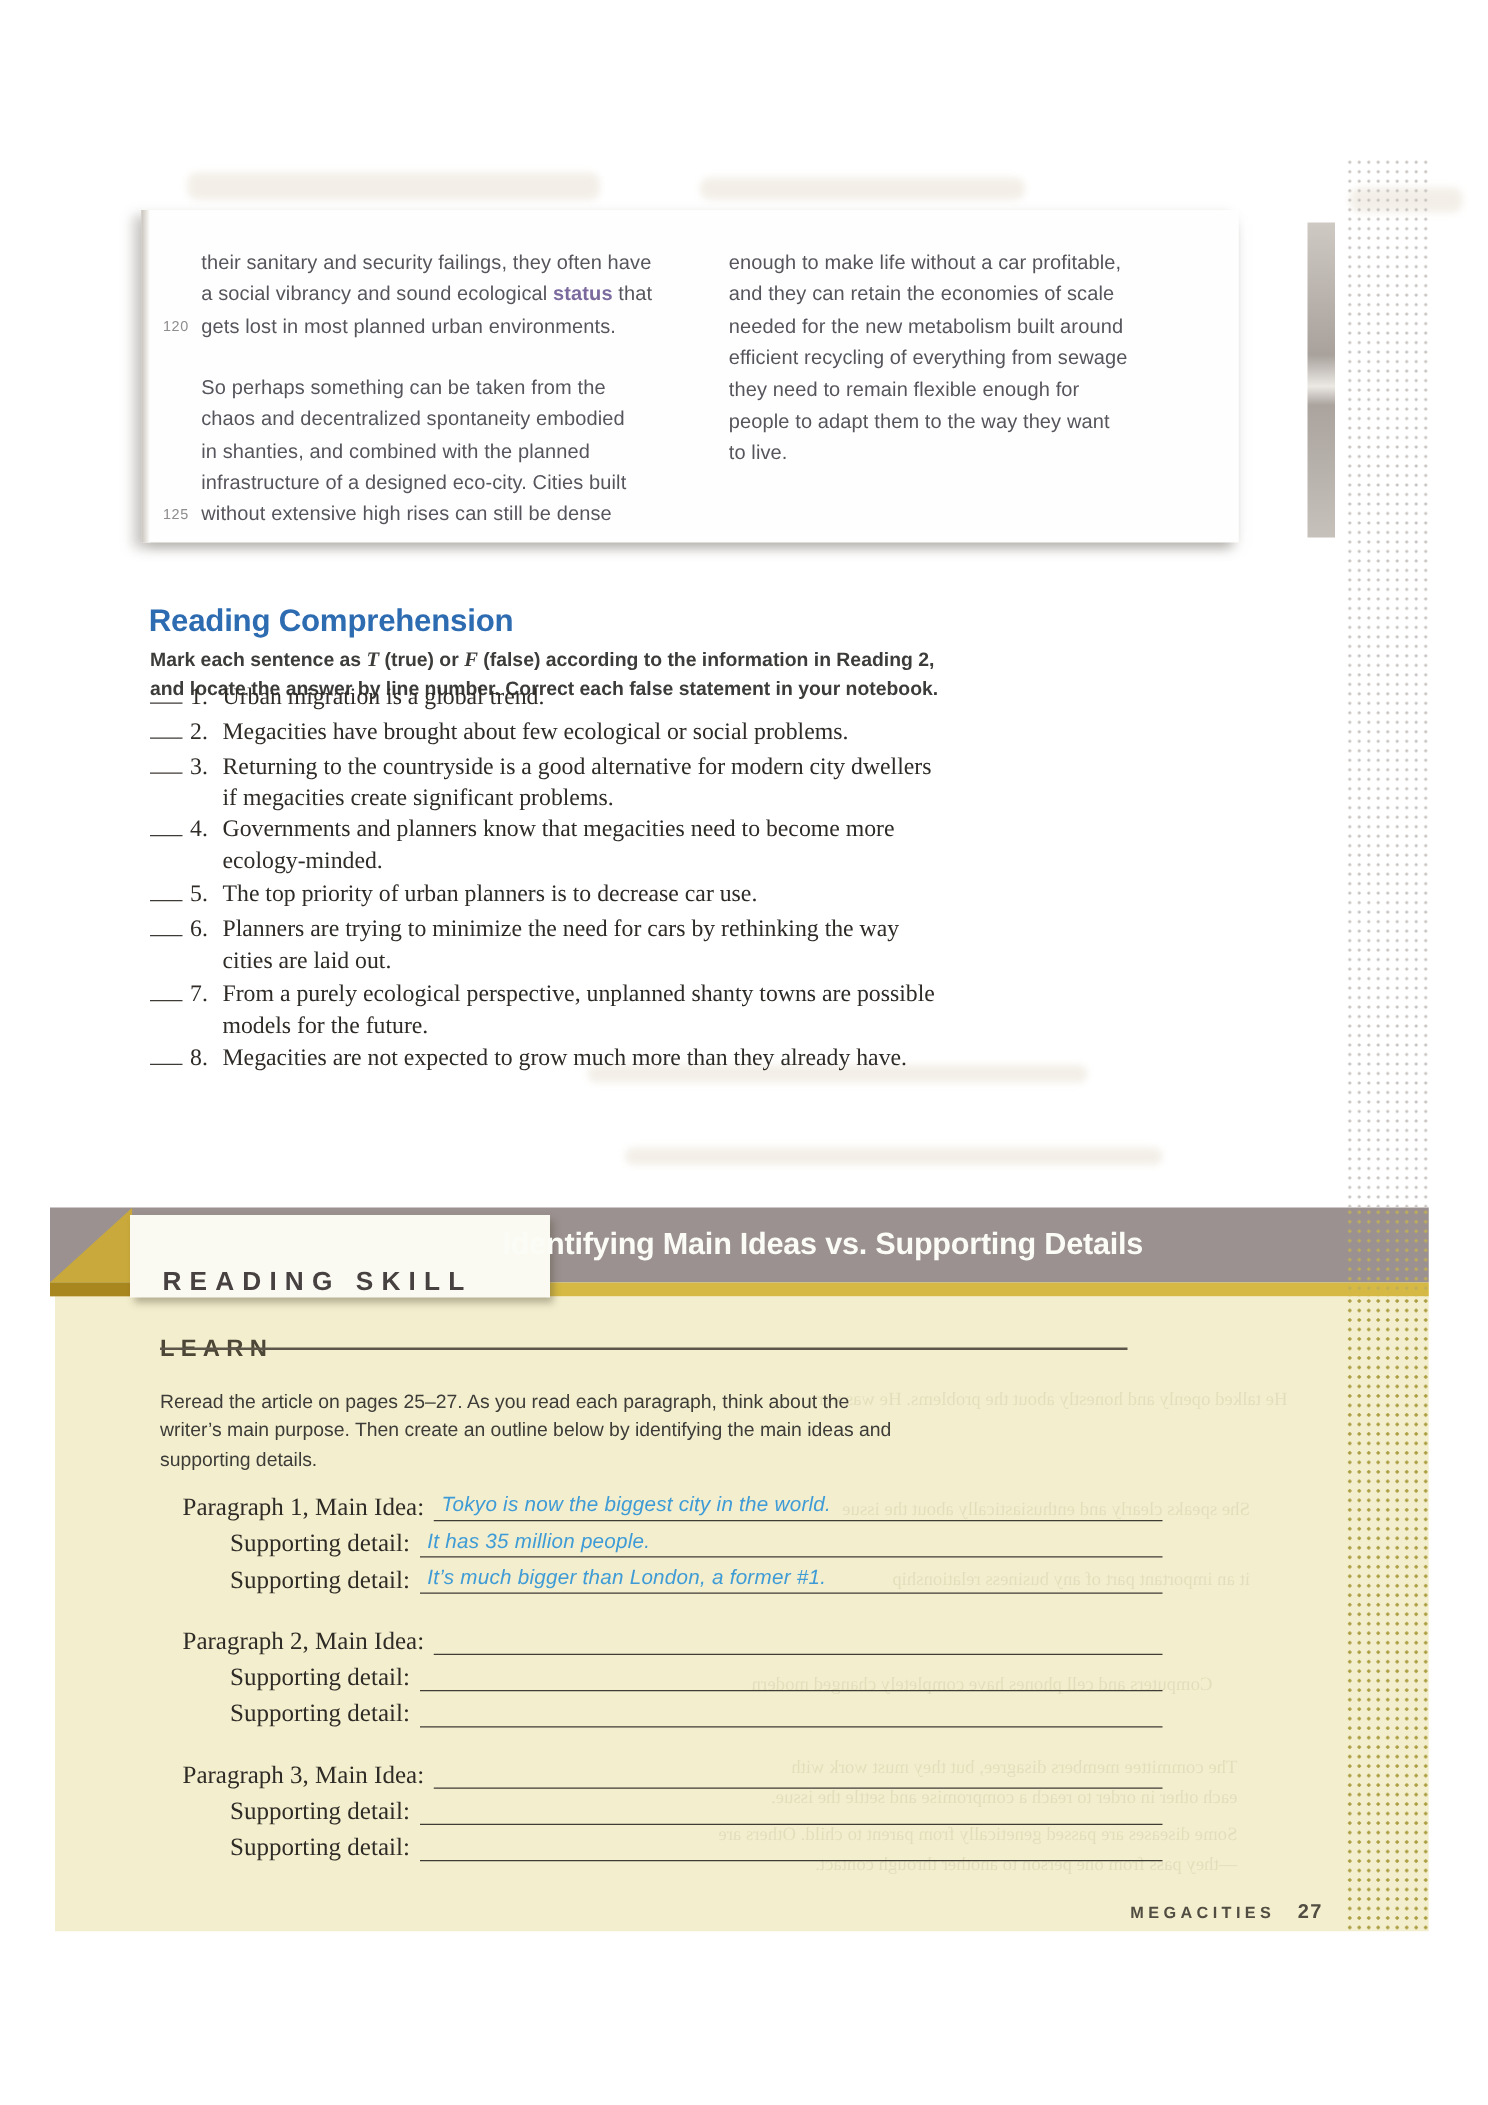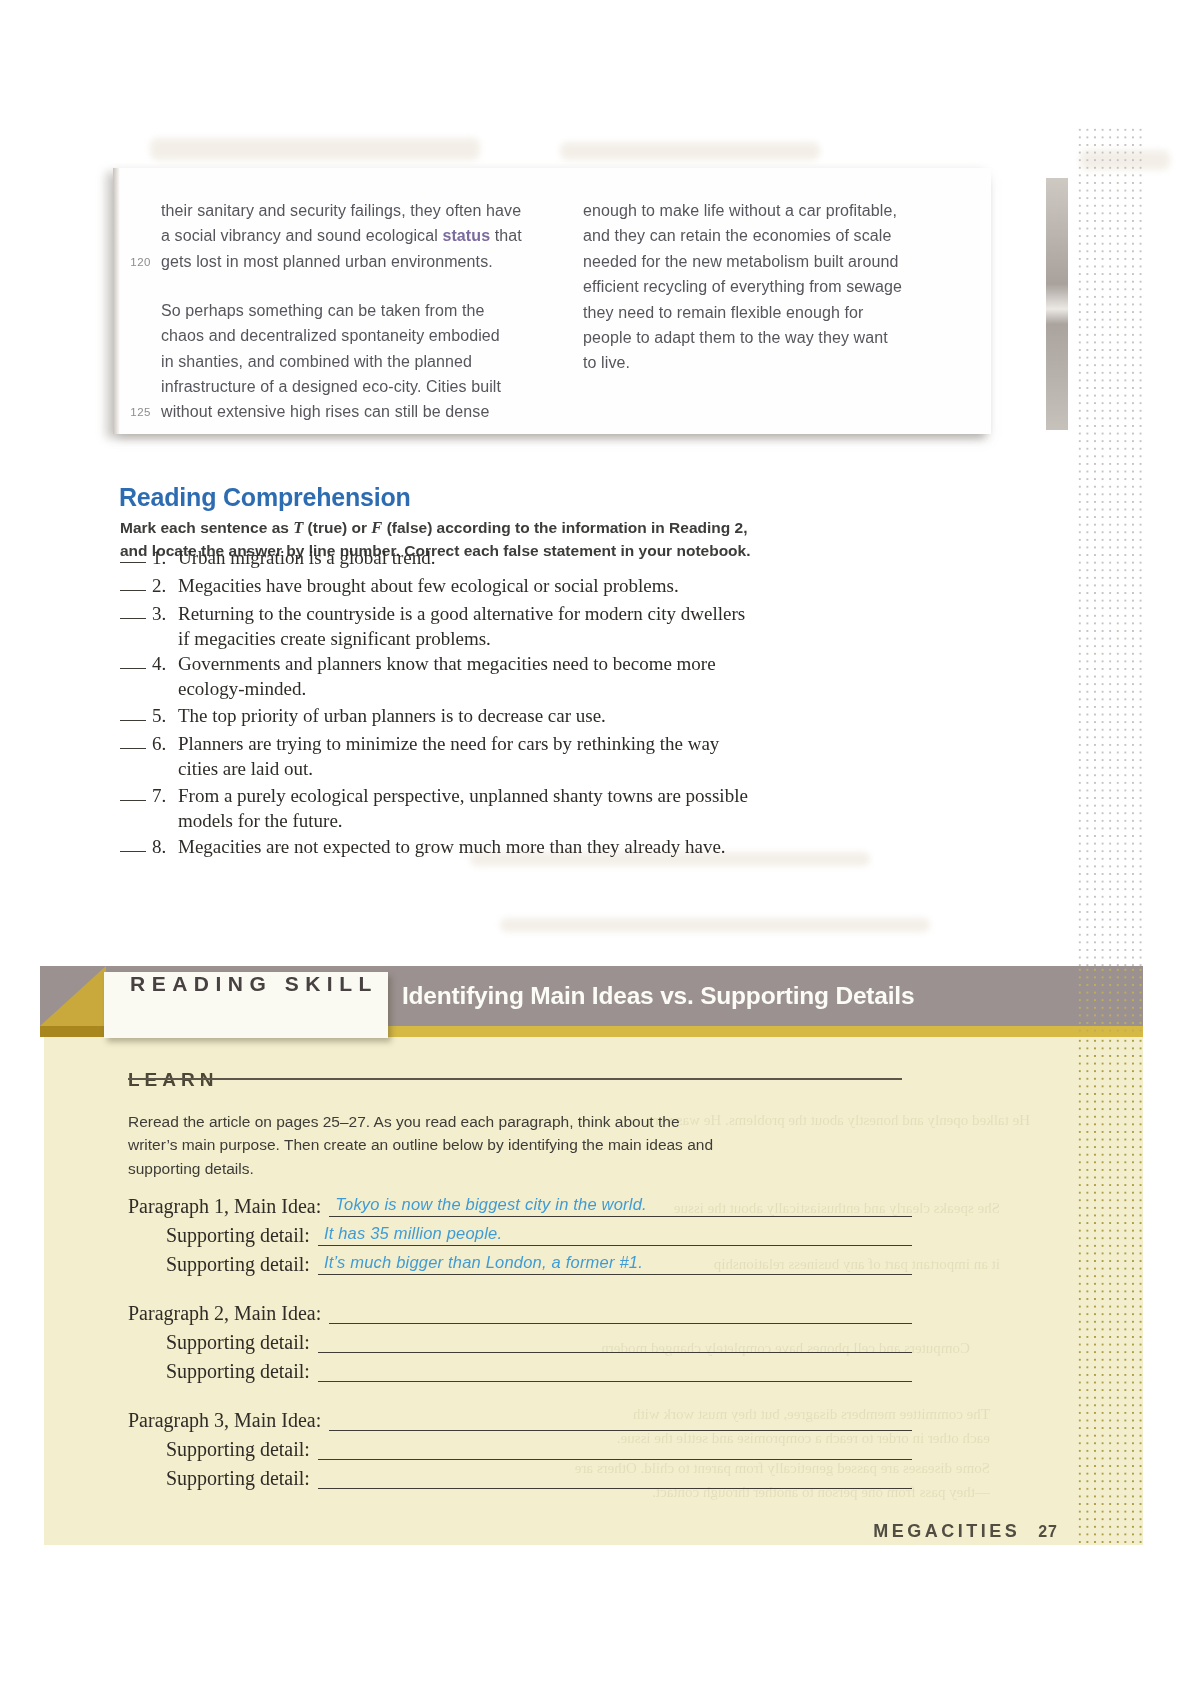--- a/index.html
+++ b/index.html
@@ -44,47 +44,47 @@
   .rc-num{width:26px;flex:none}
   .rc-text .l2{display:block}
   .rc-text .l2:empty{display:none}
   
   .yellow{position:absolute;left:44px;top:1037px;width:1099px;height:508px;background:#f3efce}
   .band{position:absolute;left:40px;top:966px;width:1103px;height:60px;background:#9b9190}
   .stripe{position:absolute;left:40px;top:1026px;width:1103px;height:11px;background:#d5b944}
   .tri{position:absolute;left:40px;top:966px;width:66px;height:60px;background:#c9a93b;
     clip-path:polygon(100% 0,100% 100%,0 100%)}
   .tri-dark{position:absolute;left:40px;top:1026px;width:66px;height:11px;background:#a8871f}
-  .skill-box{position:absolute;left:104px;top:972px;width:284px;height:66px;background:#fbfaf2;
-    box-shadow:3px 4px 6px rgba(80,70,50,.38);display:flex;align-items:flex-start;
+  .skill-box{position:absolute;left:104px;top:972px;width:336px;height:66px;background:#fbfaf2;
+    box-shadow:3px 4px 6px rgba(80,70,50,.38);display:flex;align-items:flex-end;
     padding-left:26px;box-sizing:border-box}
   .skill-box span{font-size:21px;font-weight:bold;letter-spacing:6.5px;color:#474241}
   .skill-title{position:absolute;left:402px;top:982px;font-size:24.5px;font-weight:bold;
     color:#fcfcf7;letter-spacing:-.2px}
   
   .learn-h{position:absolute;left:128px;top:1050px;font-size:19px;font-weight:bold;
     letter-spacing:5px;color:#4c4637}
   .learn-rule{position:absolute;left:128px;top:1078px;width:774px;height:2px;background:#5c564a}
   .learn-instr{position:absolute;left:128px;top:1094px;font-size:15.5px;font-weight:normal;
     color:#3d3c38;line-height:23.5px}
   .learn-instr span{display:block}
   
-  .outline{position:absolute;left:128px;top:1188px;width:784px;
+  .outline{position:absolute;left:146px;top:1188px;width:784px;
     font-family:"Liberation Serif",serif;font-size:20px;color:#2f2b26}
   .o-row{display:flex;height:29px;align-items:flex-end}
   .o-row.indent{padding-left:38px}
   .o-row.para{margin-top:20px}
   .o-label{flex:none;padding-right:8px;line-height:22px;white-space:nowrap}
   .o-line{flex:1;border-bottom:1.6px solid #3f3b35;position:relative;height:22px}
   .o-answer{position:absolute;left:6px;bottom:2px;font-family:"Liberation Sans",sans-serif;
     font-style:italic;font-size:16.5px;color:#3f9bd6;letter-spacing:.2px;white-space:nowrap}
   .o-answer:empty{display:none}
   
   .footer{position:absolute;left:598px;top:1521px;width:460px;text-align:right;color:#514d42}
-  .footer .sec{font-size:18px;font-weight:bold;letter-spacing:3.5px}
+  .footer .sec{font-size:13px;font-weight:bold;letter-spacing:3.5px}
   .footer .pg{font-size:16px;font-weight:bold;margin-left:18px;letter-spacing:1px}
   
   .dots{position:absolute;left:1076px;width:67px;z-index:5;background-size:7.6px 7.6px}
   .dots-top{top:126px;height:840px;
     background-image:radial-gradient(circle,#c6c2bf 1.05px,transparent 1.35px)}
   .dots-band{top:966px;height:71px;
     background-image:radial-gradient(circle,#bfae58 1.1px,transparent 1.4px)}
   .dots-yellow{top:1037px;height:508px;
     background-image:radial-gradient(circle,#ab9d42 1.15px,transparent 1.45px)}
 </style>

